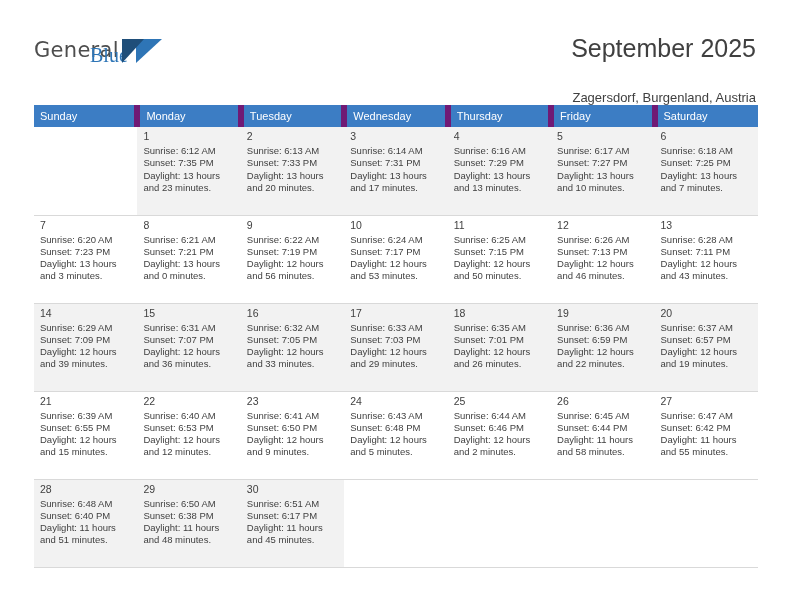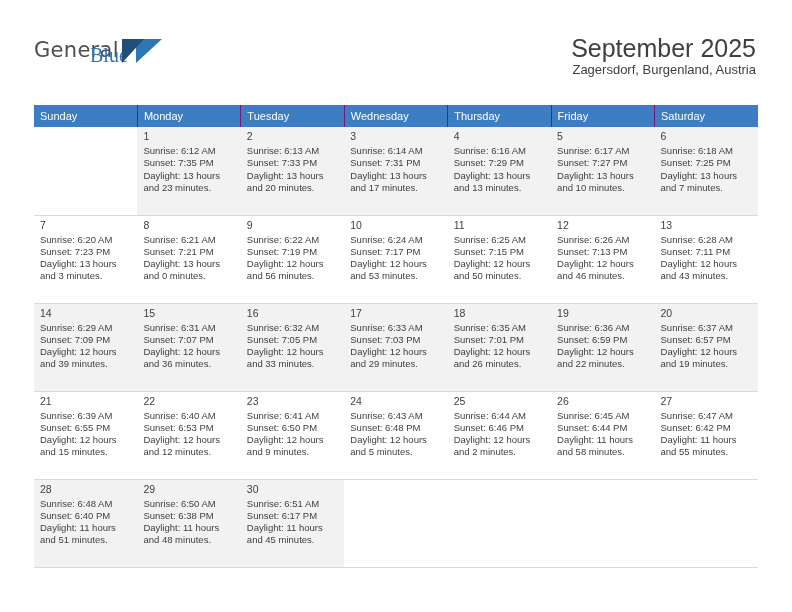--- a/index.html
+++ b/index.html
@@ -72,21 +72,21 @@
     right: 36px;
     top: 34px;
     font-size: 25px;
     color: #404040;
     text-align: center;
     white-space: nowrap;
   }
   .subtitle {
     position: absolute;
     right: 36px;
-    top: 62px;
+    top: 90px;
     font-size: 13px;
     color: #404040;
     text-align: right;
     white-space: nowrap;
   }
   
   table.calendar {
     position: absolute;
     left: 34px;
     top: 105px;
@@ -95,21 +95,21 @@
     table-layout: fixed;
   }
   table.calendar th {
     background: #3c7dc4;
     color: #ffffff;
     font-size: 11px;
     font-weight: normal;
     text-align: left;
     padding: 5px 0 5px 6px;
     height: 20px;
-    border-right: 1px solid #701a75;
+    border-right: 6px solid #701a75;
   }
   table.calendar th:last-child { border-right: none; }
   table.calendar td {
     vertical-align: top;
     height: 88px;
     padding: 3px 5px 4px 6px;
     border-bottom: 1px solid #d9d9d9;
     font-size: 9.5px;
     color: #3f3f3f;
     line-height: 12.3px;

